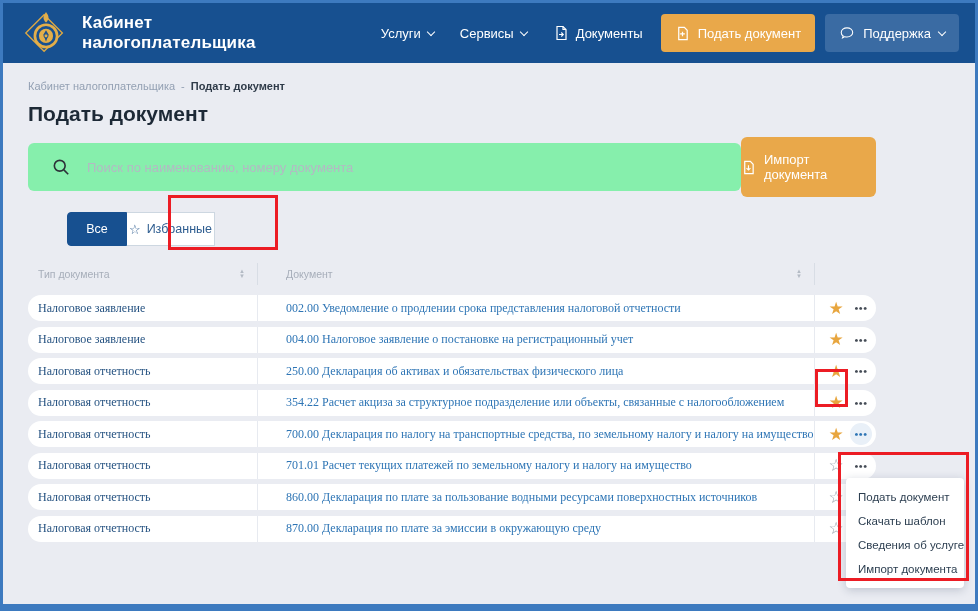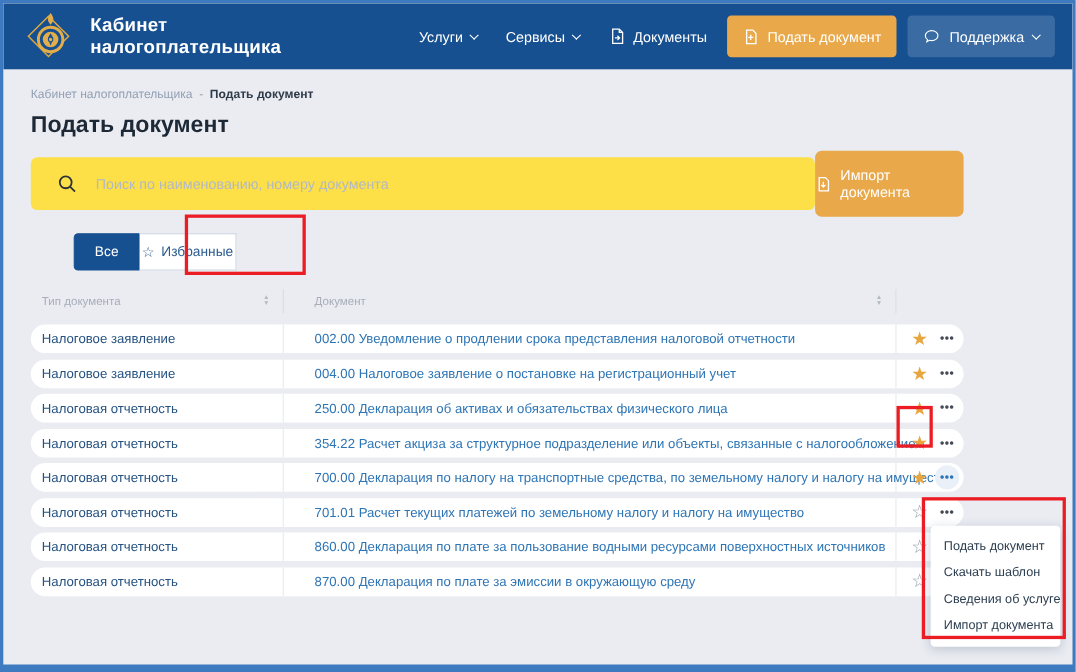--- a/index.html
+++ b/index.html
@@ -23,21 +23,21 @@
         color:#fff;font-size:13px;white-space:nowrap;cursor:pointer;}
   .hbtn.orange{background:#e9a84a;margin-left:18px;}
   .hbtn.blue{background:#3a6ba3;margin-left:10px;}
   
   .main{padding:17px 0 0 25px;position:relative;}
   .breadcrumb{font-size:11px;color:#93a0b3;display:flex;gap:6px;align-items:center;}
   .breadcrumb .cur{color:#2f3b49;font-weight:600;}
   .page-title{margin-top:9px;font-size:21px;line-height:25px;font-weight:bold;color:#1d2936;}
   
   .search-wrap{position:relative;margin-top:11px;width:848px;height:60px;}
-  .search-box{position:absolute;left:0;top:6px;width:713px;height:48px;background:#fde047;border-radius:6px;
+  .search-box{position:absolute;left:0;top:6px;width:713px;height:48px;background:#86efac;border-radius:6px;
               display:flex;align-items:center;padding:0 16px 0 24px;}
   .search-box input{border:0;outline:none;flex:1;font-size:13px;margin-left:15px;color:#333;
                     font-family:"Liberation Sans",sans-serif;background:transparent;}
   .search-box input::placeholder{color:#b3b9c3;}
   .import-btn{position:absolute;right:0;top:0;width:135px;height:60px;background:#e9a84a;border-radius:6px;
               display:flex;align-items:center;justify-content:center;gap:8px;color:#fff;font-size:13px;cursor:pointer;}
   
   .tabs{margin-top:15px;display:flex;height:34px;width:max-content;margin-left:39px;}
   .tab{display:flex;align-items:center;justify-content:center;font-size:12.5px;cursor:pointer;
        background:#fff;border:1px solid #cdd7e1;color:#2e5d90;gap:6px;}
@@ -50,21 +50,21 @@
   .thead{margin-top:17px;width:848px;height:24px;display:flex;}
   .thead .hc1{width:230px;display:flex;align-items:center;justify-content:space-between;
               padding:0 12px 0 10px;border-right:1px solid #d8dde5;height:22px;}
   .thead .hc2{width:557px;display:flex;align-items:center;justify-content:space-between;
               padding:0 12px 0 28px;border-right:1px solid #d8dde5;height:22px;}
   .thead .hlabel{font-size:10.5px;color:#a7aeba;}
   .sort{display:inline-flex;flex-direction:column;align-items:center;cursor:pointer;}
   .sort::before{content:"▲";font-size:6px;line-height:5px;color:#b3bac4;}
   .sort::after{content:"▼";font-size:6px;line-height:5px;color:#b3bac4;}
   .rows{margin-top:8px;width:848px;}
-  .row{height:26px;margin-bottom:5.5px;background:#fff;border-radius:15px;display:flex;align-items:stretch;}
+  .row{height:26px;margin-bottom:5.5px;background:#fff;border-radius:15px;display:flex;align-items:stretch;font-family:Liberation Serif, serif;}
   .c-type{width:230px;display:flex;align-items:center;padding-left:10px;font-size:12px;color:#255281;
           border-right:1px solid #e7eaf0;}
   .c-doc{width:557px;display:flex;align-items:center;padding-left:28px;border-right:1px solid #e7eaf0;}
   .c-doc a{font-size:12px;color:#2e75b5;text-decoration:none;cursor:pointer;white-space:nowrap;}
   .c-act{flex:1;display:flex;align-items:center;padding-left:11px;gap:4px;}
   .star{font-size:17px;line-height:17px;cursor:pointer;width:20px;text-align:center;}
   .star::before{content:"☆";color:#9aa2ad;}
   .star.filled::before{content:"★";color:#e8a63f;}
   .more{width:22px;height:22px;display:flex;align-items:center;justify-content:center;border-radius:50%;cursor:pointer;}
   .more::before{content:"•••";font-size:11px;font-weight:bold;letter-spacing:.5px;color:#454c56;}

